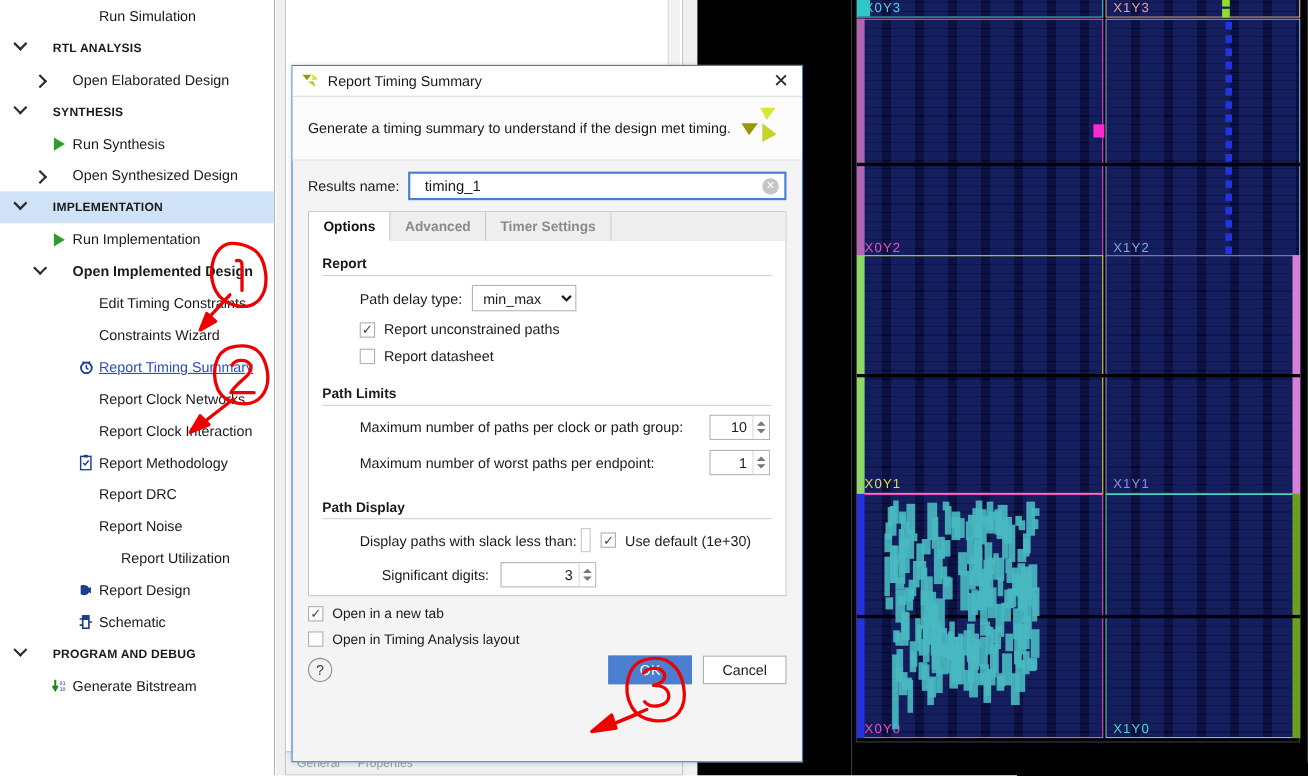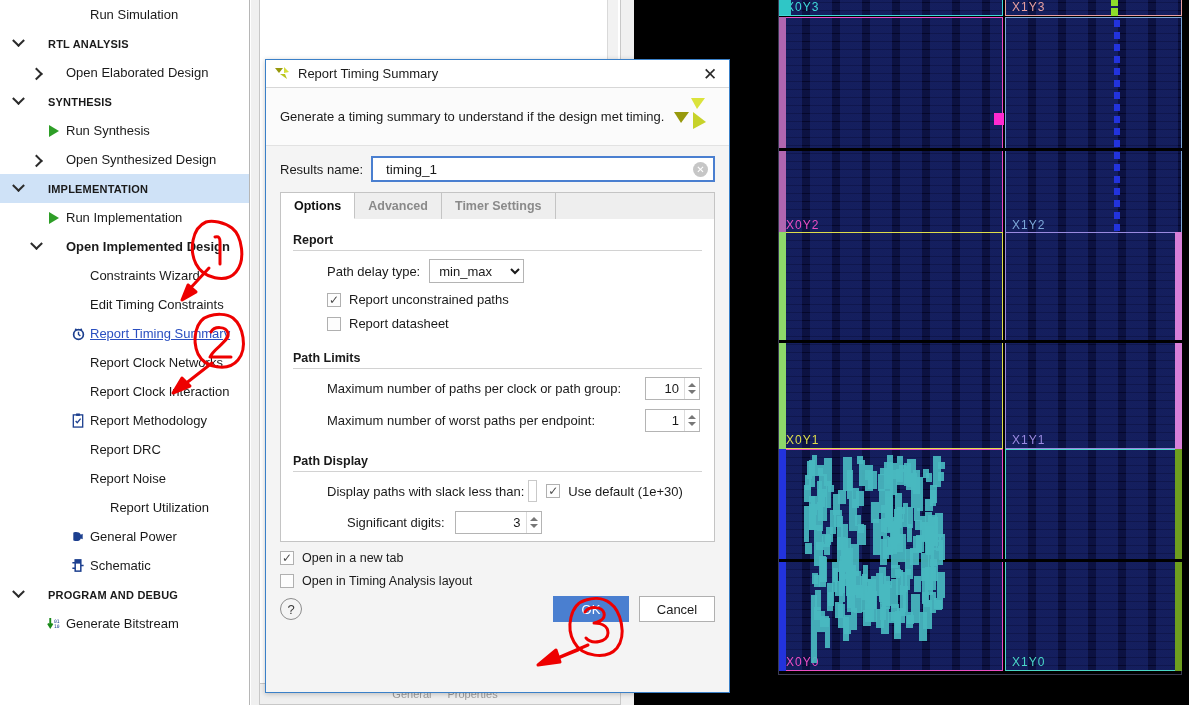--- a/index.html
+++ b/index.html
@@ -65,21 +65,20 @@
     position: absolute; right: 2px; top: 0;
     width: 11px; height: 688px;
     background: #f2f2f2; border-left: 1px solid #d9d9d9;
   }
   #center-bottom-tabs {
     position: absolute; left: 8px; bottom: 0; width: 362px; height: 22px;
     background: #efefef; border: 1px solid #c8c8c8;
     font-size: 11px; color: #9a9a9a;
     display: flex; align-items: center; gap: 16px; padding-left: 10px;
     overflow: hidden;
-    justify-content: center;
   }
 
   
   #dark-gap {
     position: absolute; left: 634px; top: 0;
     width: 140px; height: 705px;
     background: #000000;
   }
 
   
@@ -321,26 +320,26 @@
           <span class="nav-label">Run Implementation</span>
         </div>
         <div class="nav-row" style="padding-left: 28px;">
           <span class="nav-ind"><i class="chev down"></i></span>
           <span class="ico"></span>
           <span class="nav-label bold">Open Implemented Design</span>
         </div>
         <div class="nav-row" style="padding-left: 52px;">
           <span class="nav-ind"></span>
           <span class="ico"></span>
+          <span class="nav-label">Edit Timing Constraints</span>
+        </div>
+        <div class="nav-row" style="padding-left: 52px;">
+          <span class="nav-ind"></span>
+          <span class="ico"></span>
           <span class="nav-label">Constraints Wizard</span>
-        </div>
-        <div class="nav-row" style="padding-left: 52px;">
-          <span class="nav-ind"></span>
-          <span class="ico"></span>
-          <span class="nav-label">Edit Timing Constraints</span>
         </div>
         <div class="nav-row" style="padding-left: 52px;">
           <span class="nav-ind"></span>
           <span class="ico">
             <svg width="15" height="15" viewBox="0 0 16 16">
               <circle cx="8" cy="9" r="5.2" fill="none" stroke="#1c3f8f" stroke-width="1.8"></circle>
               <path d="M8 6 L8 9 L10 10.5" stroke="#1c3f8f" stroke-width="1.5" fill="none"></path>
               <path d="M4.5 3 L6 4.4 M11.5 3 L10 4.4" stroke="#1c3f8f" stroke-width="1.8"></path>
             </svg>
           </span>
@@ -382,21 +381,21 @@
           <span class="ico"></span>
           <span class="nav-label">Report Utilization</span>
         </div>
         <div class="nav-row" style="padding-left: 52px;">
           <span class="nav-ind"></span>
           <span class="ico">
             <svg width="16" height="15" viewBox="0 0 16 16">
               <path d="M3 4 L3 12 C3 13 10 14 11 10 L13 11 L13 5 L11 6 C10 2 3 3 3 4 Z" fill="#1c3f8f"></path>
             </svg>
           </span>
-          <span class="nav-label">General Power</span>
+          <span class="nav-label">Report Design</span>
         </div>
         <div class="nav-row" style="padding-left: 52px;">
           <span class="nav-ind"></span>
           <span class="ico">
             <svg width="14" height="15" viewBox="0 0 14 16">
               <rect x="4" y="2" width="6" height="12" fill="none" stroke="#1c3f8f" stroke-width="1.6"></rect>
               <path d="M1 5 L4 5 M1 11 L4 11 M10 8 L13 8" stroke="#1c3f8f" stroke-width="1.6"></path>
               <rect x="4" y="2" width="6" height="4" fill="#1c3f8f"></rect>
             </svg>
           </span>

